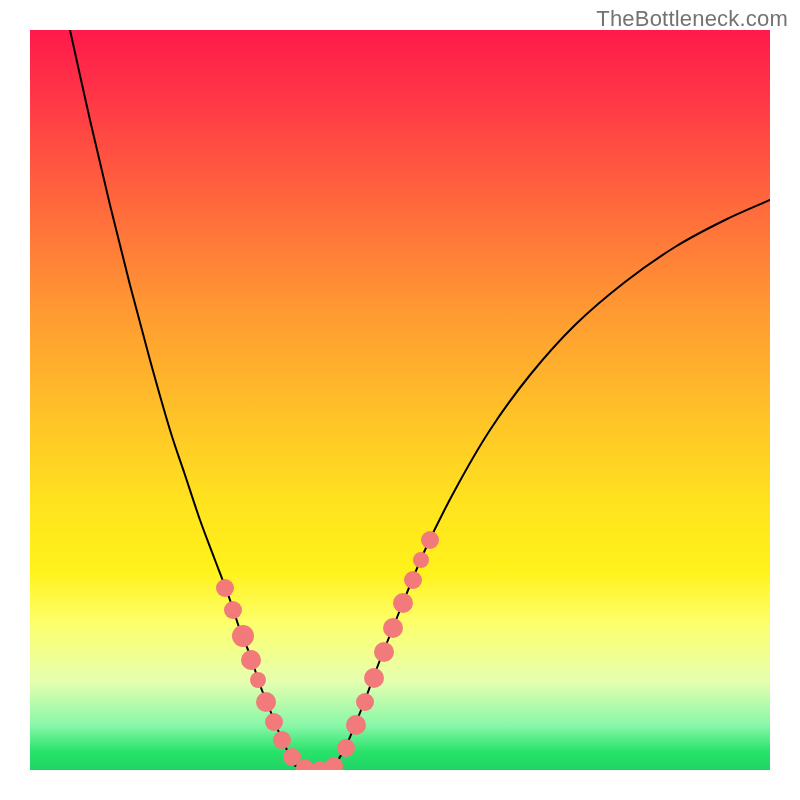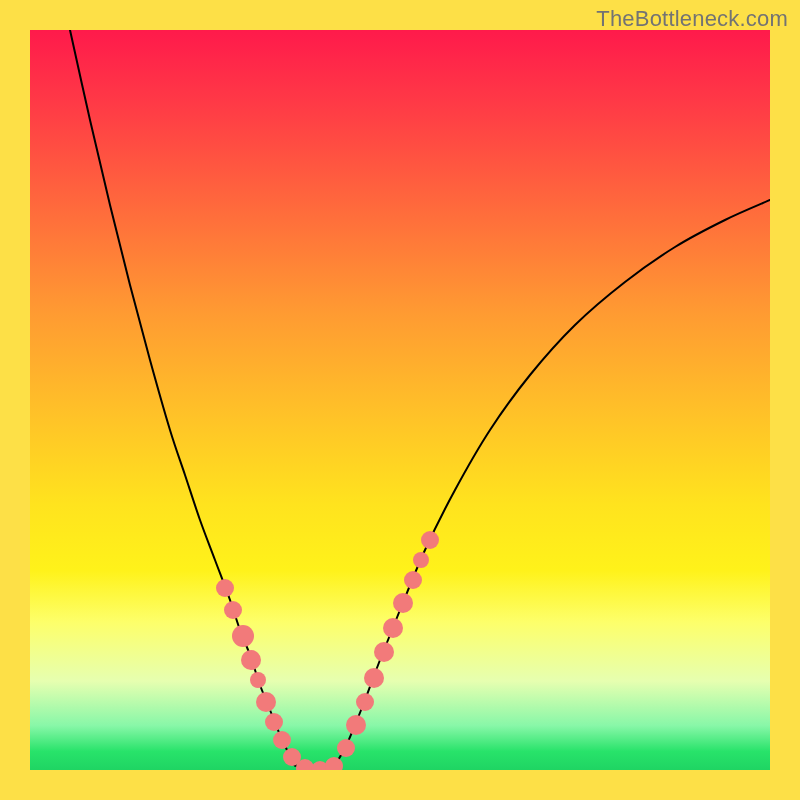--- a/index.html
+++ b/index.html
@@ -10,21 +10,21 @@
     overflow: hidden;
     background: #000;
     font-family: Arial, Helvetica, sans-serif;
   }
   .frame {
     position: absolute;
     left: 0;
     top: 0;
     width: 800px;
     height: 800px;
-    background: #fde047;
+    background: #ffffff;
   }
   .plot {
     position: absolute;
     left: 30px;
     top: 30px;
     width: 740px;
     height: 740px;
     background: linear-gradient(
       to bottom,
       #ff1a4b 0%,

